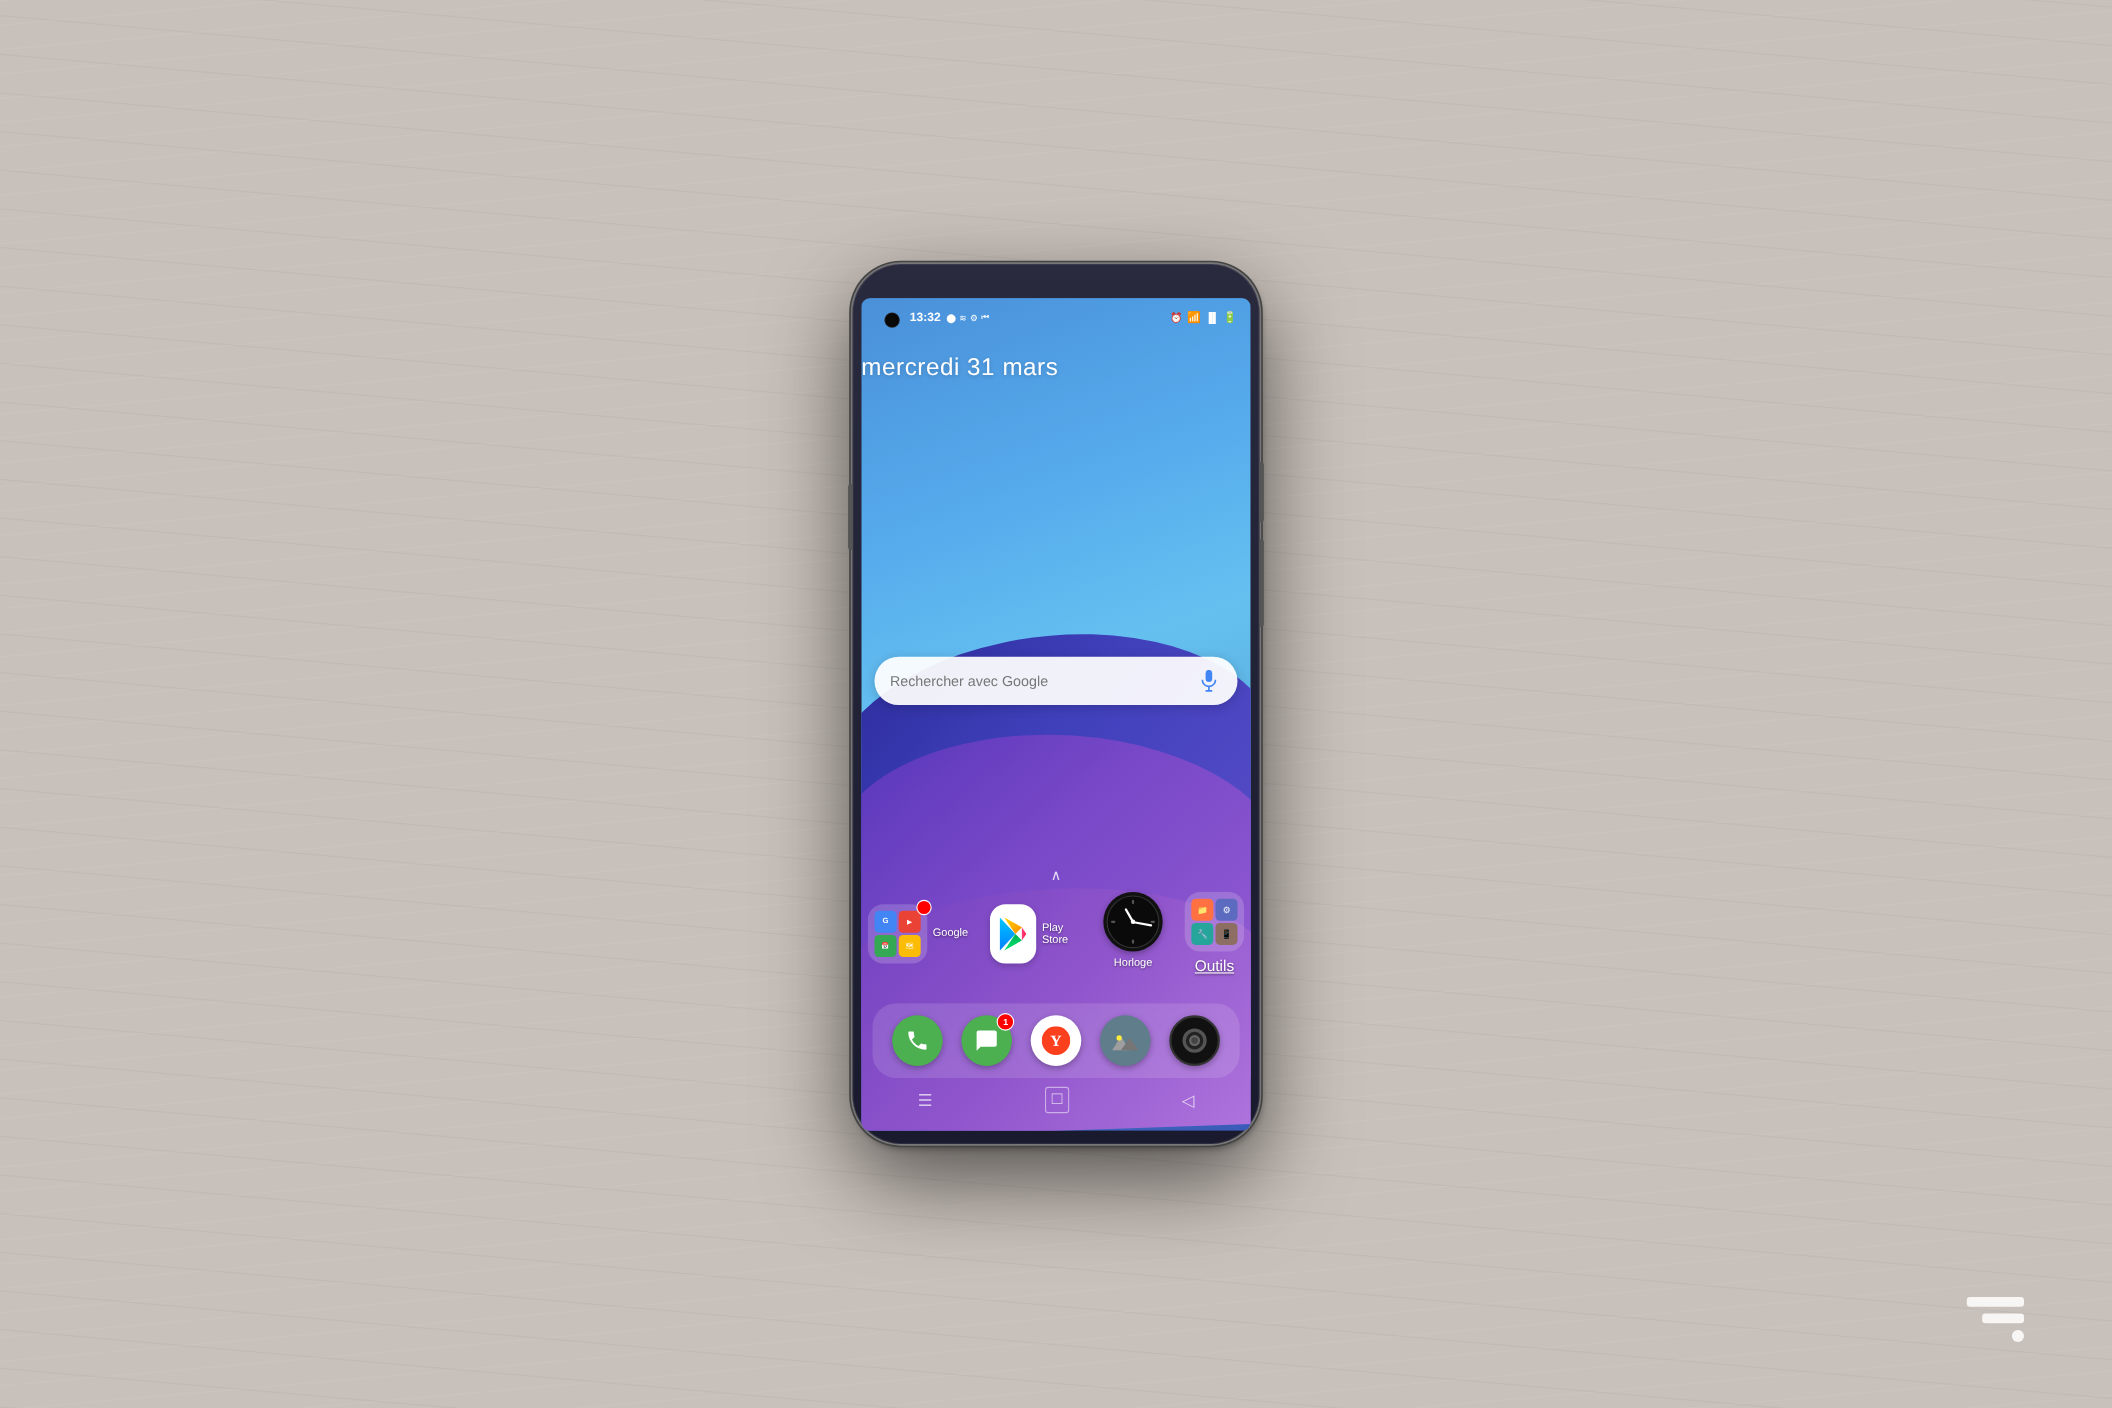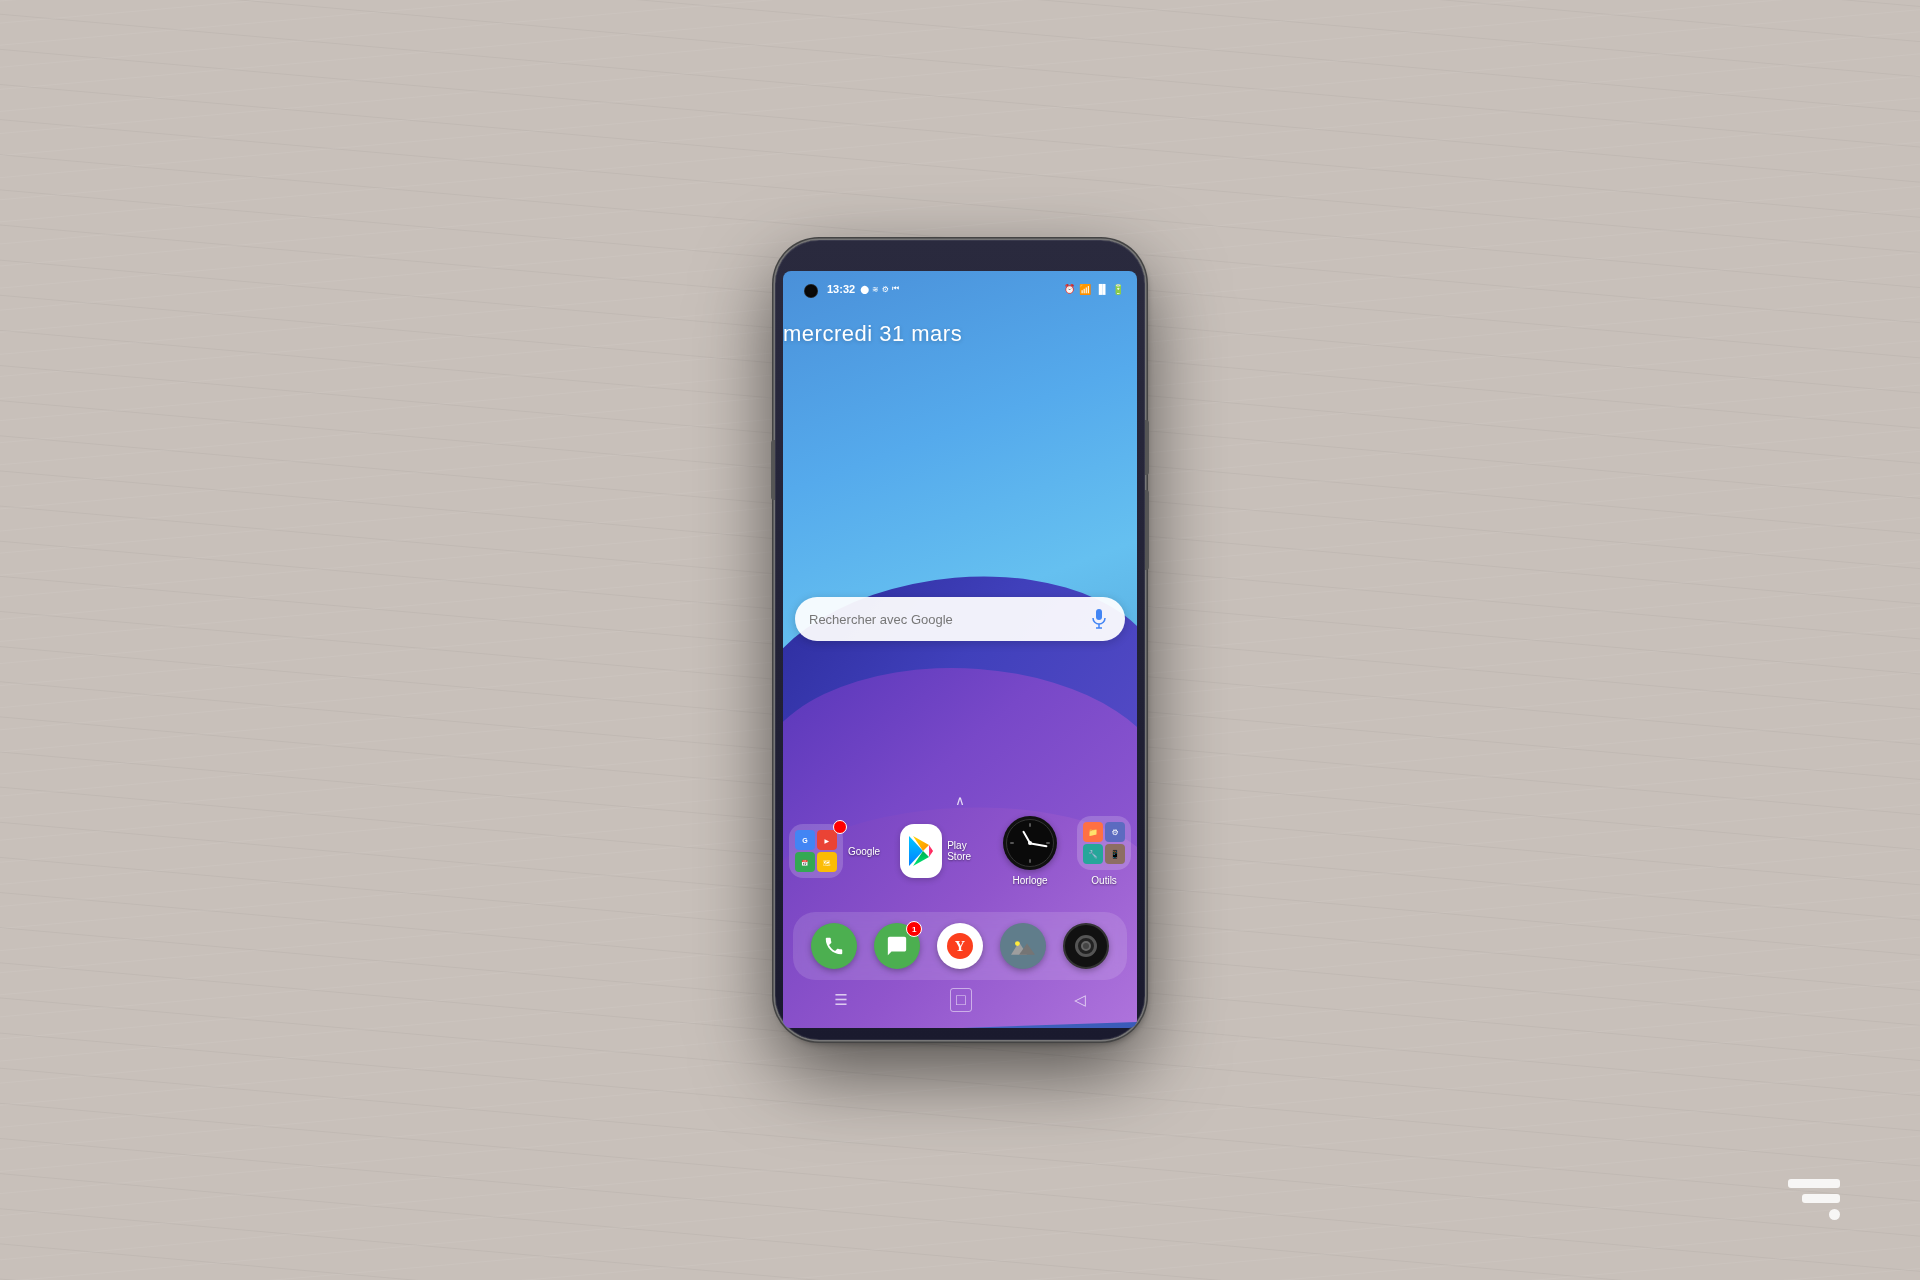--- a/index.html
+++ b/index.html
@@ -191,21 +191,21 @@
             <div style="background:#5C6BC0;border-radius:4px;display:flex;align-items:center;justify-content:center;">
                 <span style="color:white;font-size:8px;">⚙</span>
               </div>
             <div style="background:#26A69A;border-radius:4px;display:flex;align-items:center;justify-content:center;">
                 <span style="color:white;font-size:8px;">🔧</span>
               </div>
             <div style="background:#8D6E63;border-radius:4px;display:flex;align-items:center;justify-content:center;">
                 <span style="color:white;font-size:8px;">📱</span>
               </div>
           </div>
-          <span style="color:white;font-size:10px;text-shadow:0 1px 2px rgba(0,0,0,0.5);">Outils</span>
+          <span style="color:white;font-size:14px;text-shadow:0 1px 2px rgba(0,0,0,0.5);text-decoration:underline;">Outils</span>
         </div>
 
       </div>
     </div>
 
     <div style="position:absolute;bottom:48px;left:10px;right:10px;height:68px;background:rgba(255,255,255,0.13);border-radius:22px;display:flex;align-items:center;justify-content:space-around;padding:0 10px;z-index:10;backdrop-filter:blur(8px);">
 
       <div style="width:46px;height:46px;background:#4CAF50;border-radius:50%;display:flex;align-items:center;justify-content:center;cursor:pointer;box-shadow:0 2px 6px rgba(0,0,0,0.3);">
         <svg width="22" height="22" viewBox="0 0 24 24" fill="white">
           <path d="M6.6 10.8c1.4 2.8 3.8 5.1 6.6 6.6l2.2-2.2c.3-.3.7-.4 1-.2 1.1.4 2.3.6 3.6.6.6 0 1 .4 1 1V20c0 .6-.4 1-1 1-9.4 0-17-7.6-17-17 0-.6.4-1 1-1h3.5c.6 0 1 .4 1 1 0 1.3.2 2.5.6 3.6.1.3 0 .7-.2 1L6.6 10.8z"></path>

